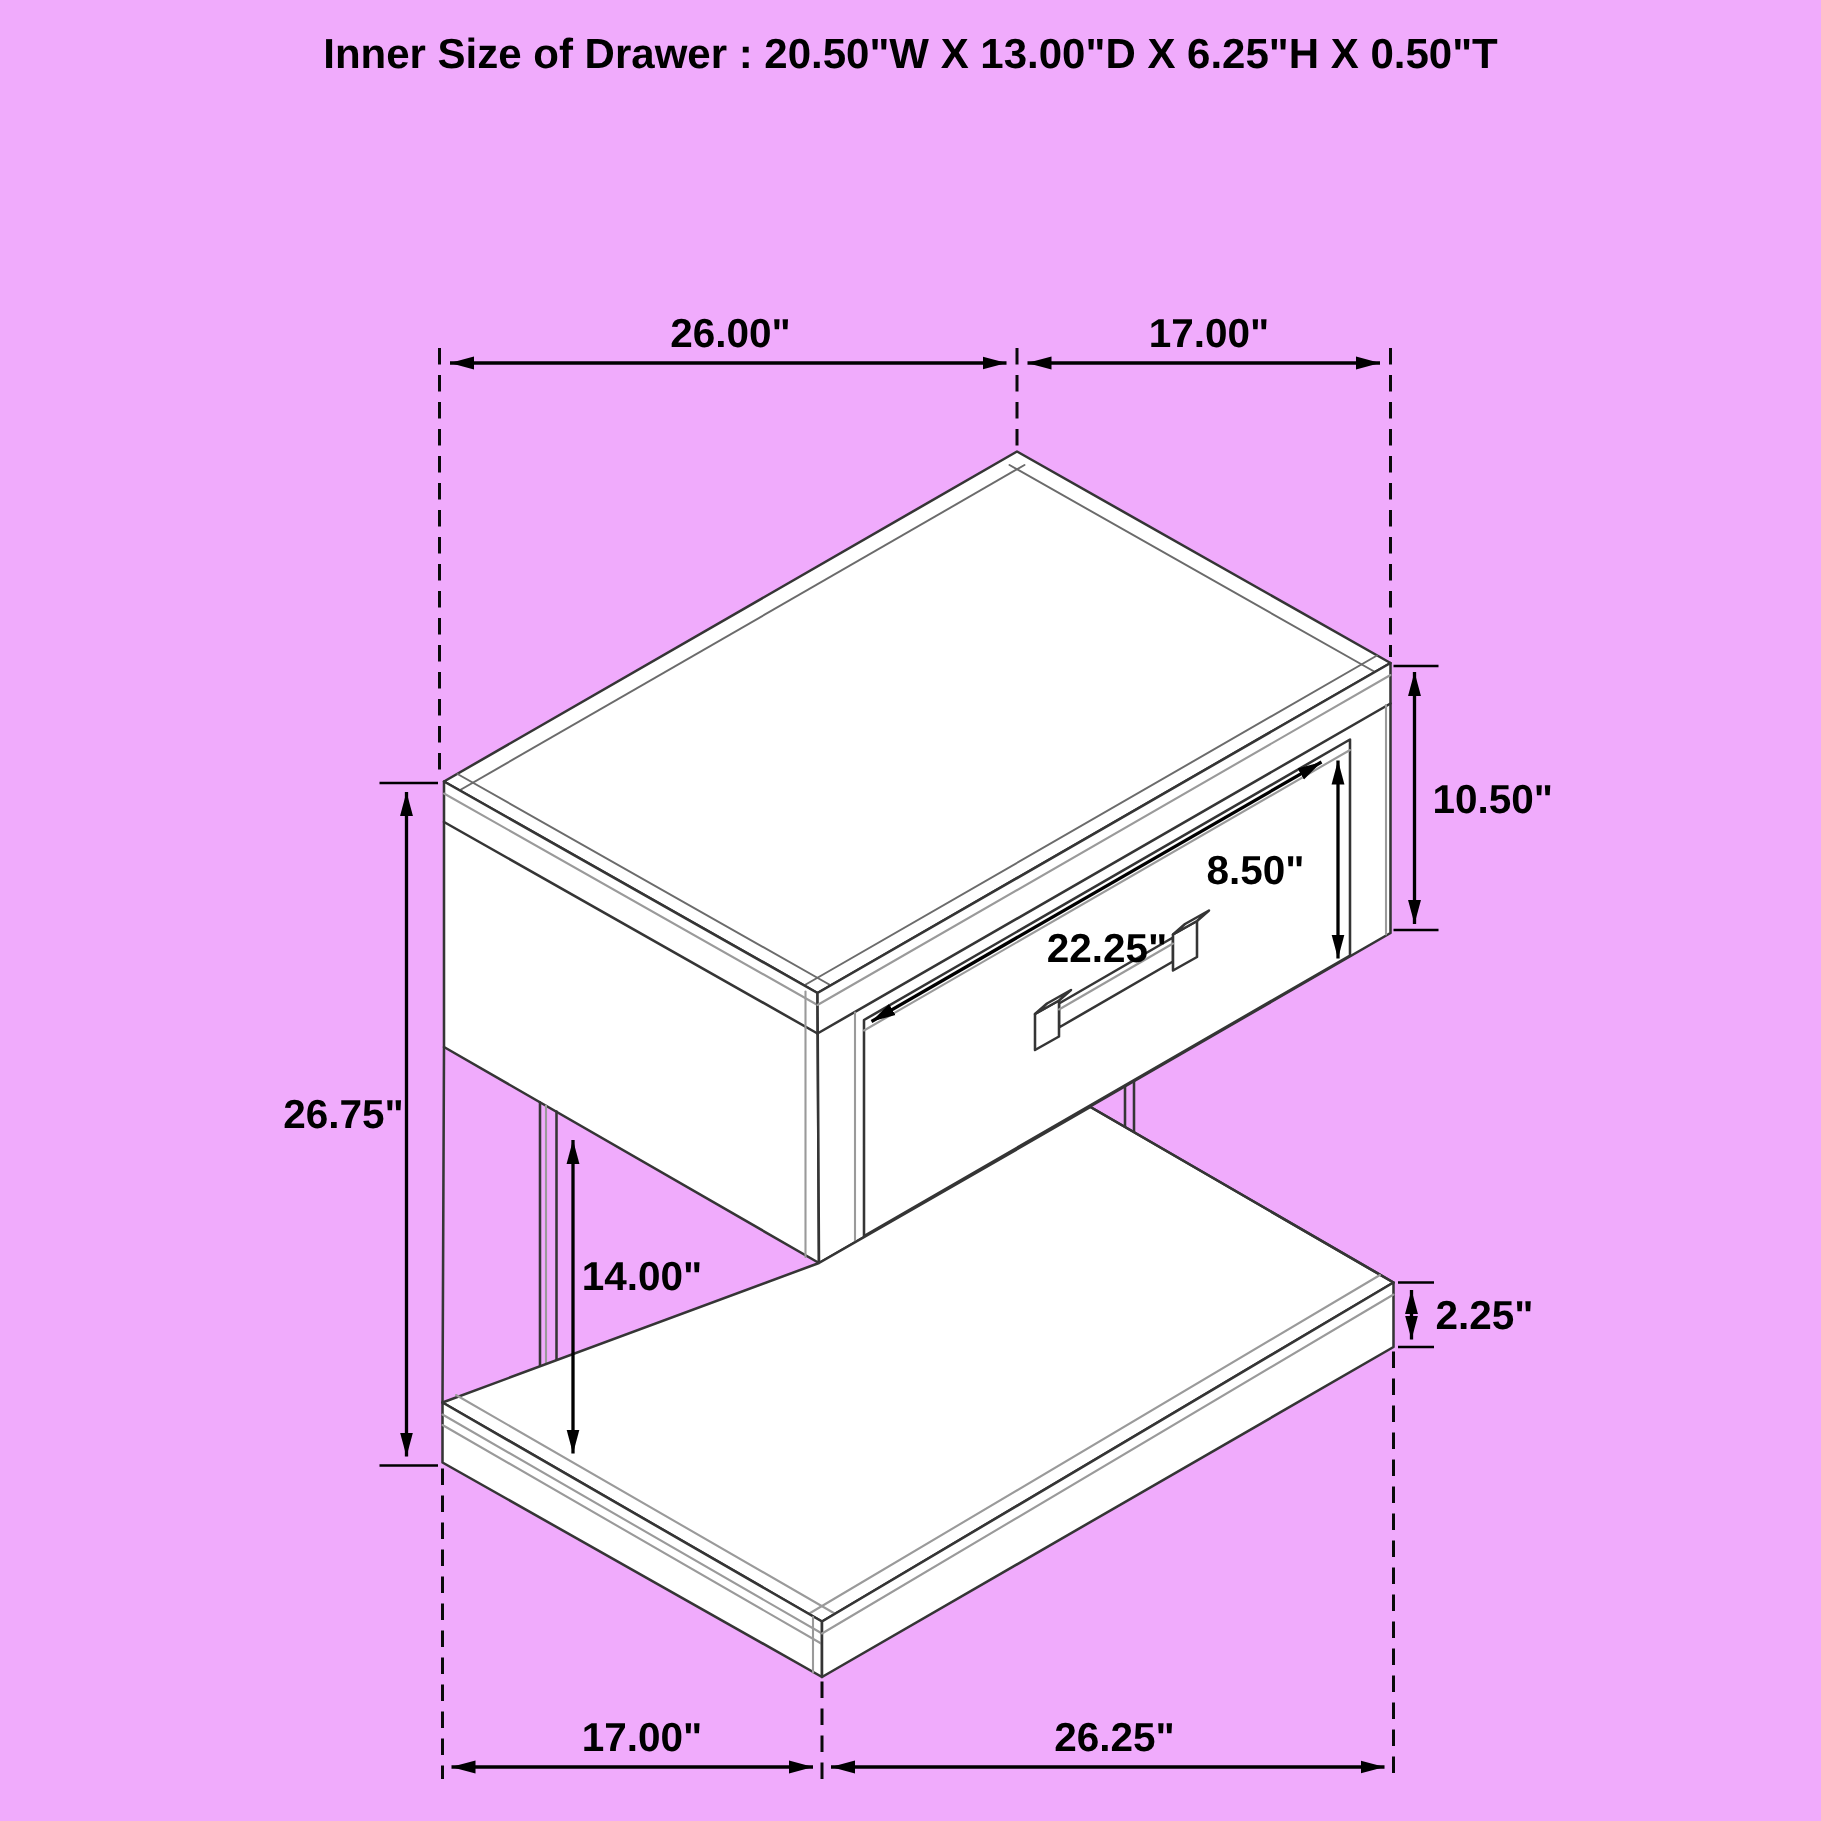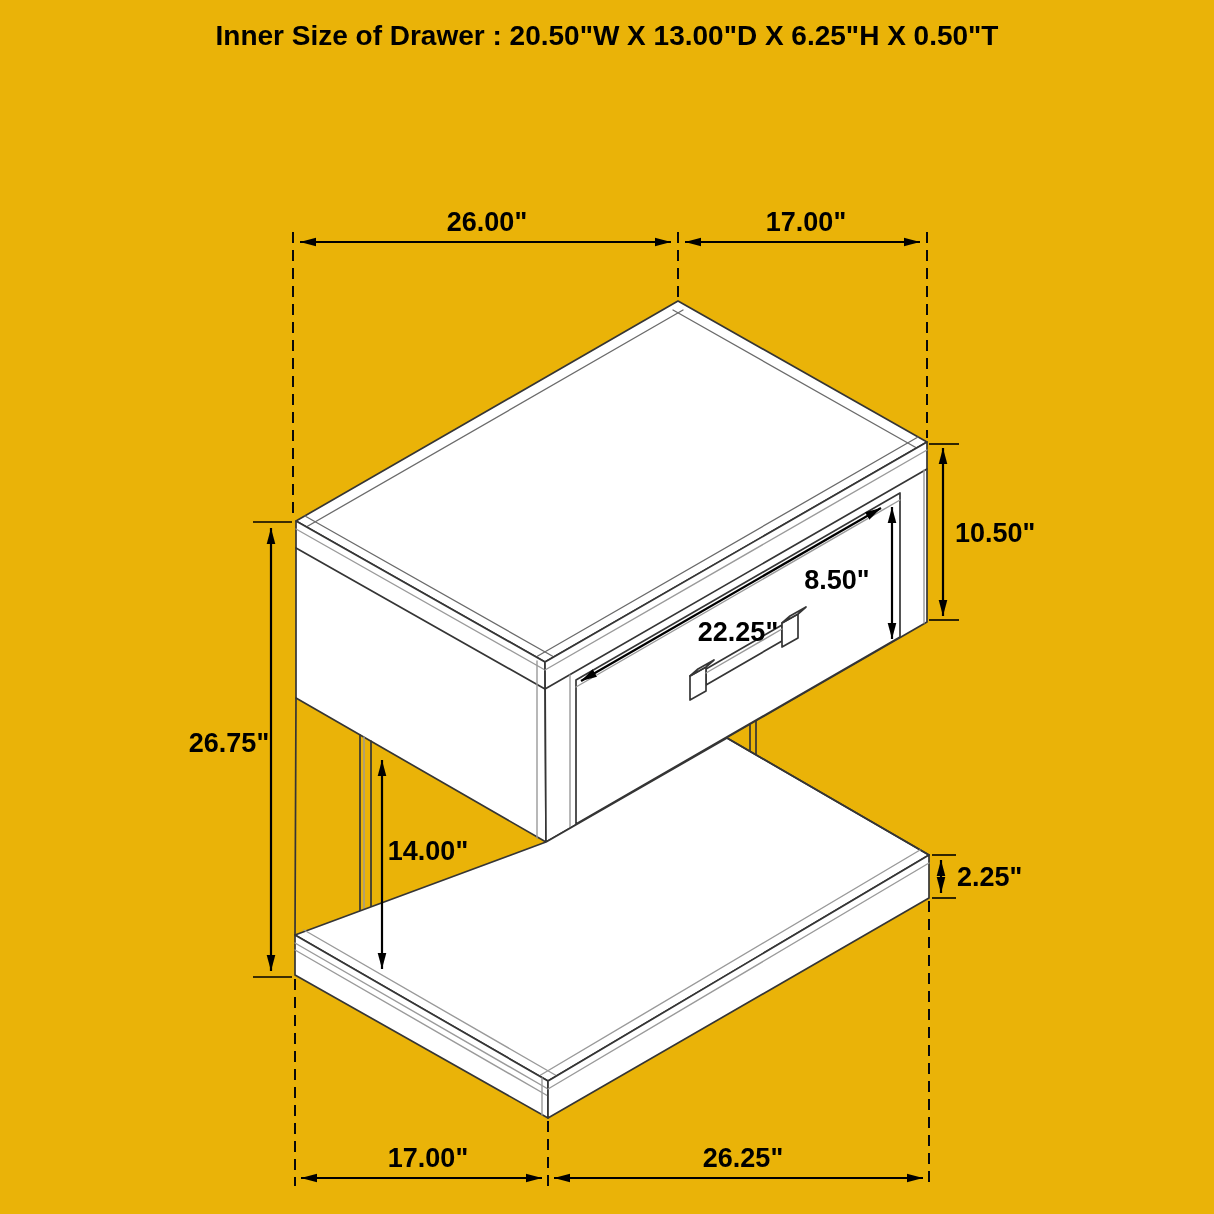--- a/index.html
+++ b/index.html
@@ -1,16 +1,16 @@
 <!DOCTYPE html>
 <html><head>
 <meta charset="utf-8">
 <style>
   html,body{margin:0;padding:0;background:#ffffff;}
-  .page{width:1214px;height:1214px;position:relative;background:#eab308;overflow:hidden;
+  .page{width:1214px;height:1214px;position:relative;background:#f0abfc;overflow:hidden;
         font-family:"Liberation Sans",sans-serif;}
   svg{position:absolute;left:0;top:0;}
   .edge{stroke:#353535;stroke-width:1.7;fill:none;stroke-linecap:round;}
   .edge-light{stroke:#9a9a9a;stroke-width:1.4;fill:none;stroke-linecap:round;}
   .edge-mid{stroke:#6b6b6b;stroke-width:1.3;fill:none;stroke-linecap:round;}
   .face{fill:#ffffff;stroke:#353535;stroke-width:1.7;stroke-linejoin:round;}
   .dim{stroke:#000000;stroke-width:2.2;fill:none;}
   .tick{stroke:#000000;stroke-width:1.6;fill:none;}
   .dash{stroke:#0a0a0a;stroke-width:2;fill:none;stroke-dasharray:11 7;}
   .lbl{font-family:"Liberation Sans",sans-serif;font-weight:bold;font-size:27px;fill:#000000;}

